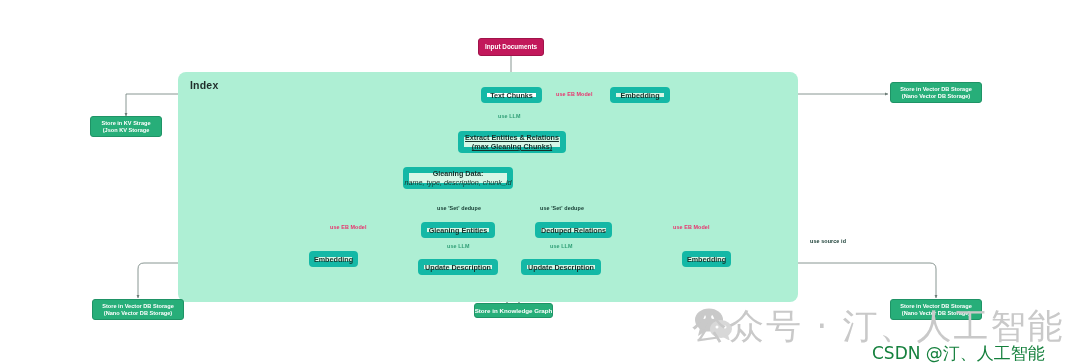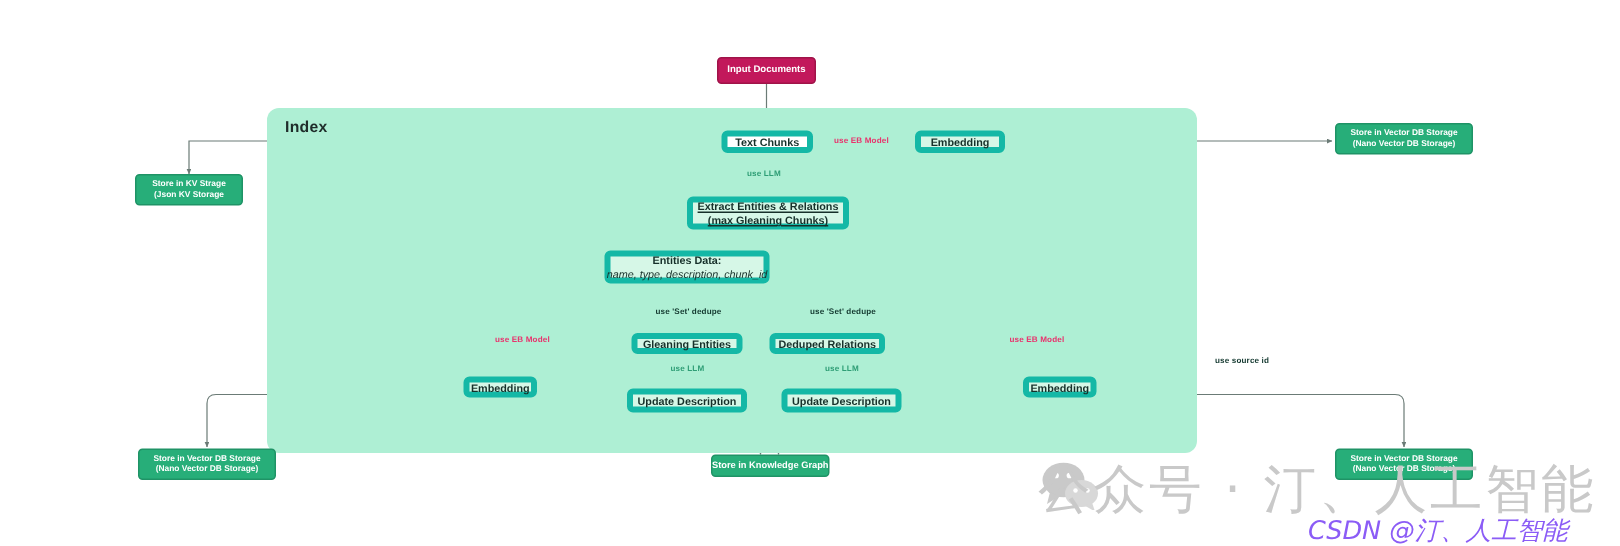--- a/index.html
+++ b/index.html
@@ -34,21 +34,21 @@
     align-items:center;justify-content:center;
     text-align:center;
     border-radius:4px;
     line-height:1.25;
   }
   .node .l1,.node .l2{display:block;white-space:nowrap;}
 
   
   .proc{
     background:#D6F7E7;
-    border:4px solid #14b8a6;
+    border:6px solid #14b8a6;
     color:#16302a;
     font-size:7.2px;
     font-weight:bold;
     padding:2px 6px;
   }
   .proc.onwhite{background:#ffffff;}
   .proc .l2{font-style:italic;font-weight:normal;}
 
   
   .start{
@@ -95,24 +95,23 @@
     left:692px;top:303px;
     font-size:35px;
     color:#c9c9c9;
     font-family:"DejaVu Sans", sans-serif;
     white-space:nowrap;
     letter-spacing:2px;
   }
   .wm-sub{
     left:872px;top:342px;
     font-size:17px;
-    color:#8b5cf6;
+    color:#15803d;
     font-family:"DejaVu Sans", sans-serif;
     white-space:nowrap;
-    font-style:italic;
   }
   .wm-icon{left:694px;top:308px;}
 </style>
 </head>
 <body>
 
 <div id="stage">
 
   <svg id="wires" viewBox="0 0 1080 364" xmlns="http://www.w3.org/2000/svg">
     <defs>
@@ -177,30 +176,30 @@
   <div class="node proc" style="left:610px;top:87px;width:60px;height:15px;">
     <span class="l1">Embedding</span>
   </div>
 
   <div class="node proc" style="left:458px;top:131px;width:108px;height:22px;text-decoration:underline;">
     <span class="l1">Extract Entities &amp; Relations</span>
     <span class="l1">(max Gleaning Chunks)</span>
   </div>
 
   <div class="node proc" style="left:403px;top:167px;width:110px;height:22px;">
-    <span class="l1">Entities Data:</span>
+    <span class="l1">Gleaning Data:</span>
     <span class="l2">name, type, description, chunk_id</span>
   </div>
 
 
   <div class="node proc" style="left:421px;top:222px;width:74px;height:14px;">
     <span class="l1">Gleaning Entities</span>
   </div>
 
-  <div class="node proc" style="left:513px;top:222px;width:77px;height:14px;">
+  <div class="node proc" style="left:535px;top:222px;width:77px;height:14px;">
     <span class="l1">Deduped Relations</span>
   </div>
 
   <div class="node proc" style="left:418px;top:259px;width:80px;height:16px;">
     <span class="l1">Update Description</span>
   </div>
 
   <div class="node proc" style="left:521px;top:259px;width:80px;height:16px;">
     <span class="l1">Update Description</span>
   </div>

